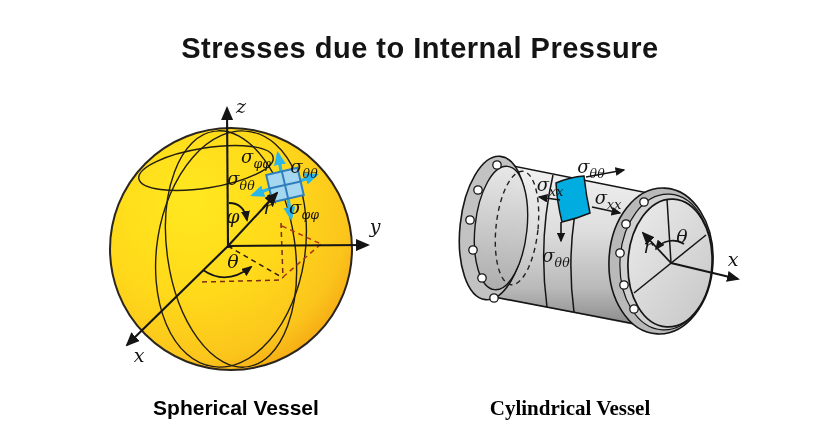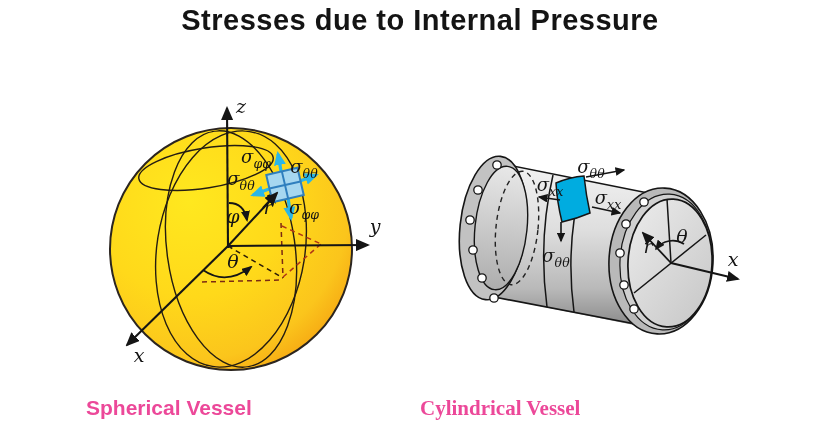--- a/index.html
+++ b/index.html
@@ -1,21 +1,21 @@
 <!DOCTYPE html>
 <html><head>
 <meta charset="utf-8">
 <style>
   html,body{margin:0;padding:0;background:#ffffff;}
   .canvas{position:relative;width:840px;height:430px;background:#ffffff;overflow:hidden;
           font-family:"Liberation Sans",sans-serif;}
-  .title{position:absolute;top:4px;left:0;width:840px;text-align:center;
+  .title{position:absolute;top:32px;left:0;width:840px;text-align:center;
          font-size:29px;font-weight:bold;color:#141414;letter-spacing:.5px;}
-  .caption{position:absolute;top:396px;font-size:21px;font-weight:bold;color:#ec4899;
-           width:300px;}
+  .caption{position:absolute;top:396px;font-size:21px;font-weight:bold;color:#000000;
+           width:300px;text-align:center;}
   .cap-sphere{left:86px;}
   .cap-cyl{left:420px;font-family:Liberation Serif, serif;}
   svg{position:absolute;overflow:visible;}
   .fig-sphere{left:85px;top:90px;}
   .fig-cyl{left:445px;top:140px;}
   .m{font-family:"DejaVu Serif",serif;font-style:italic;font-size:18px;fill:#141414;}
   .sub{font-size:12.5px;}
   .v{font-family:"DejaVu Serif",serif;font-style:italic;font-size:19px;fill:#141414;}
 </style>
 </head>

